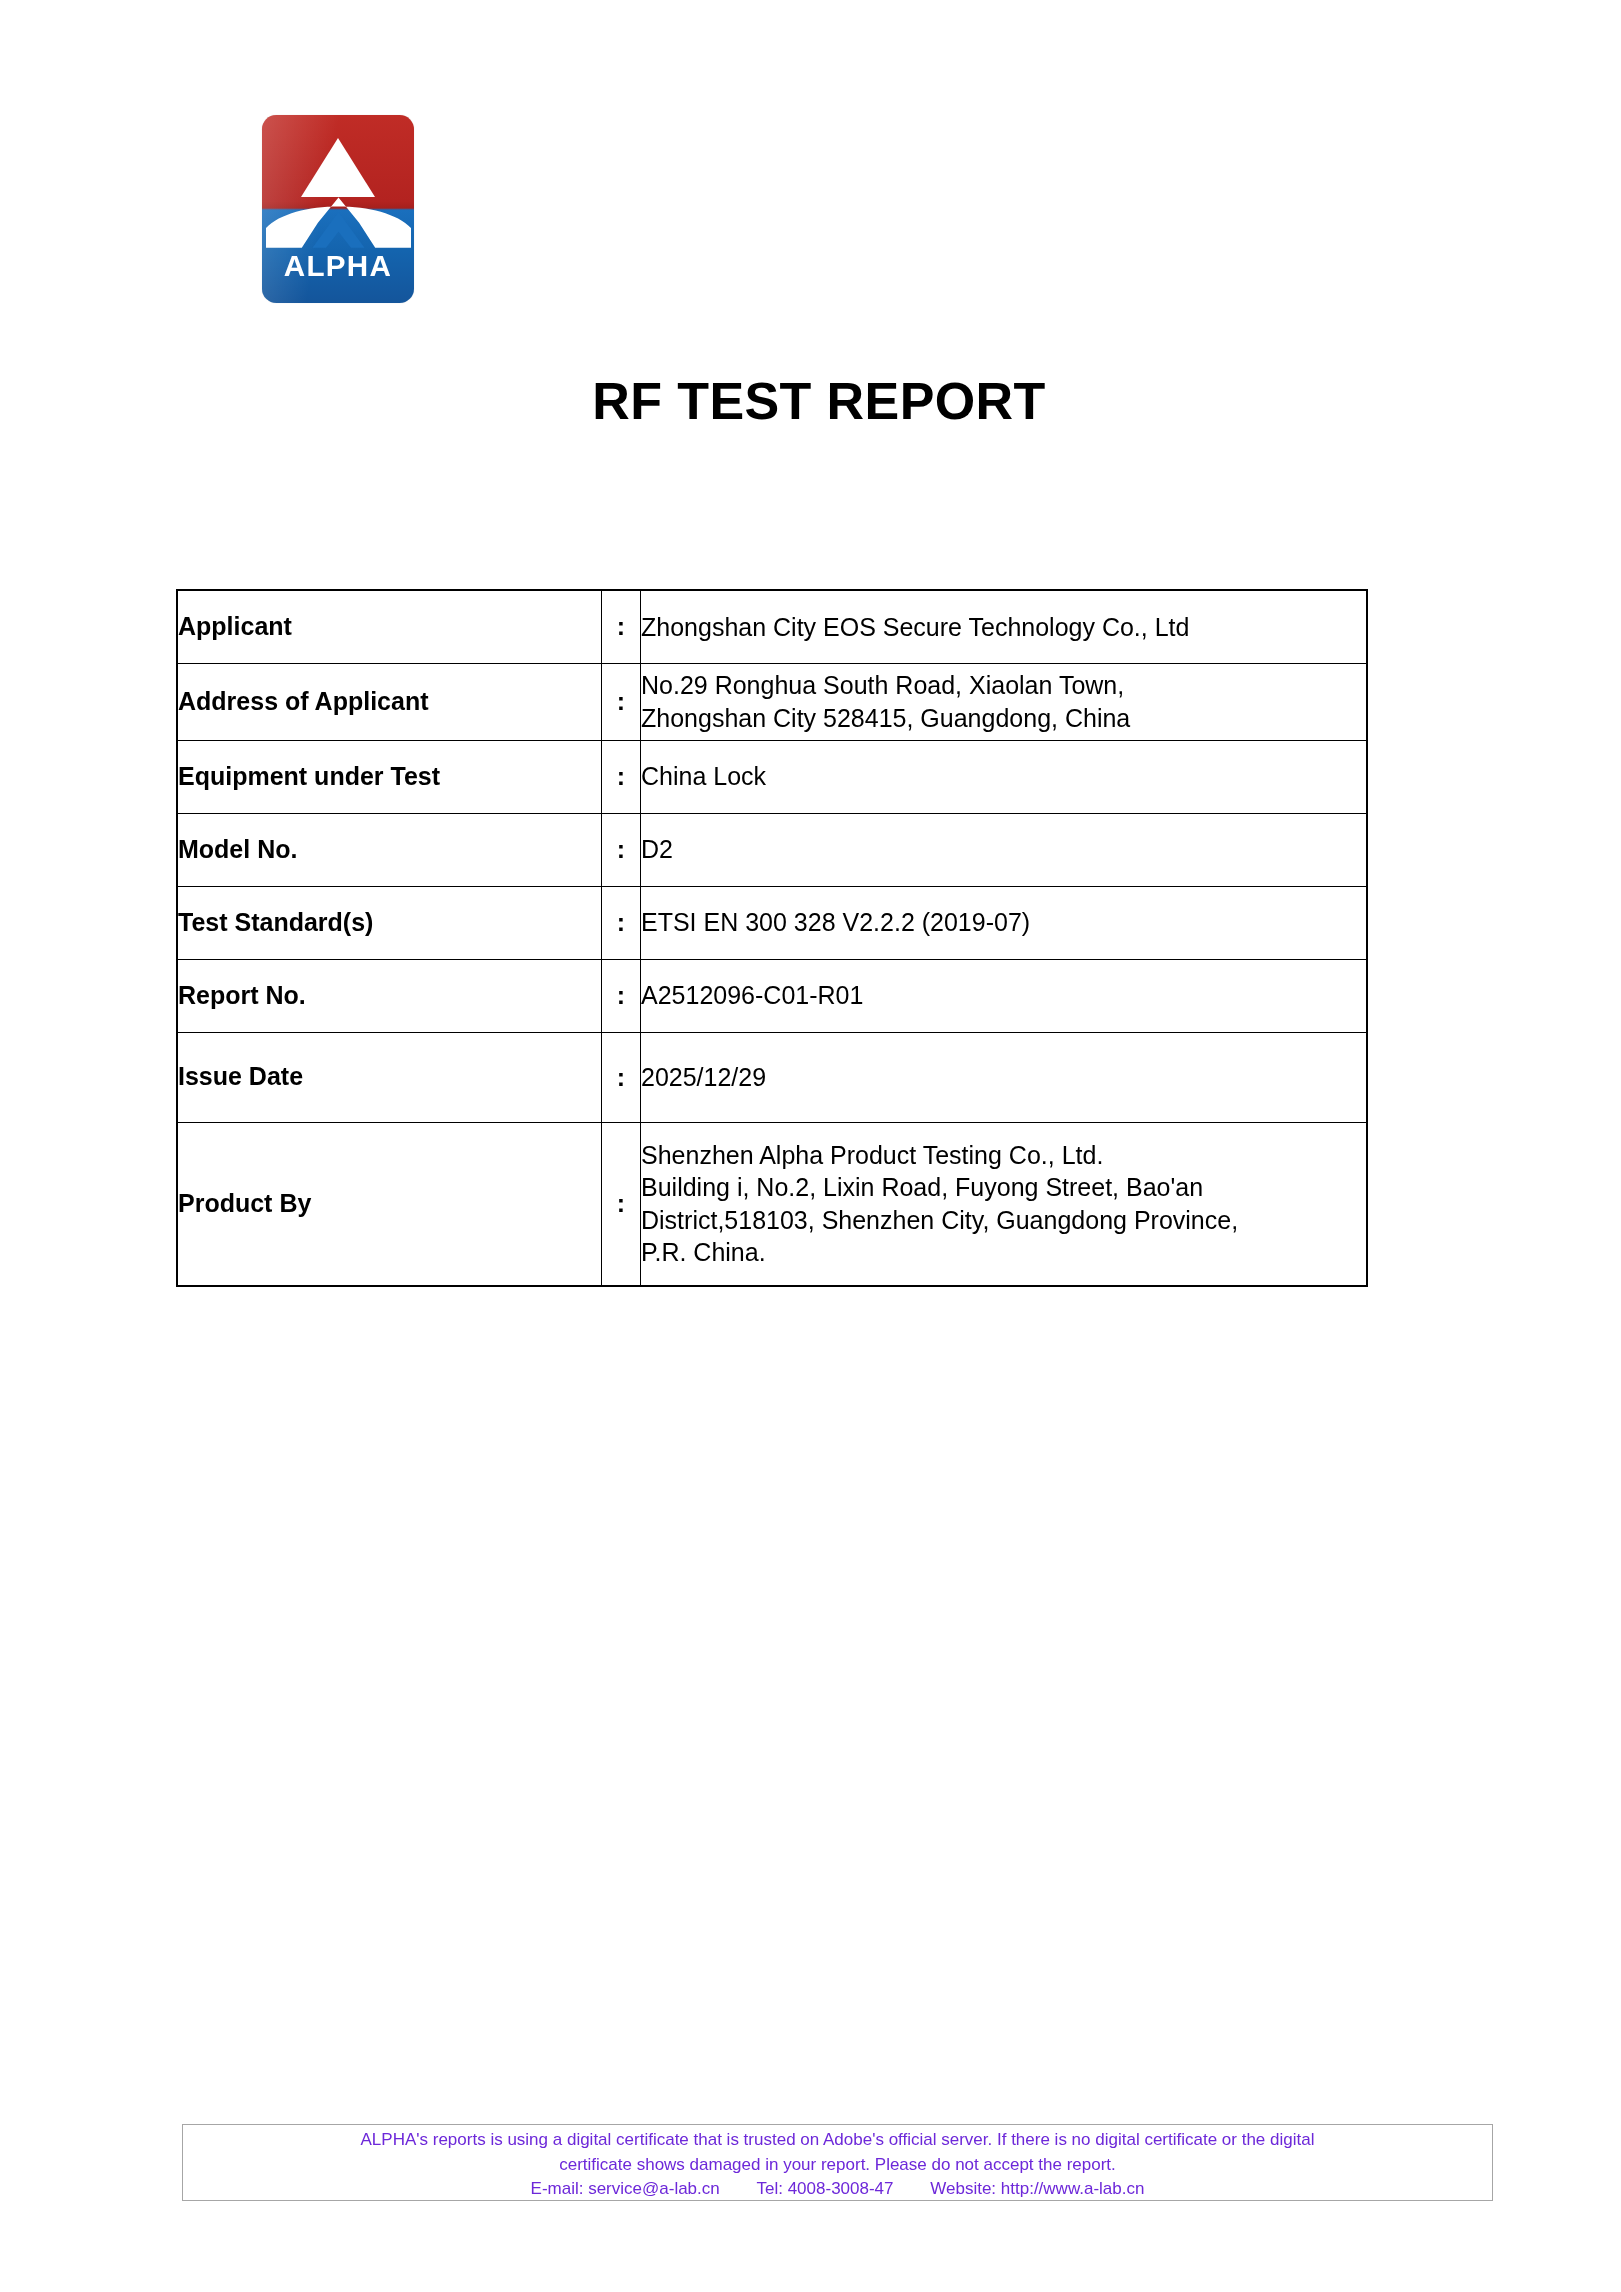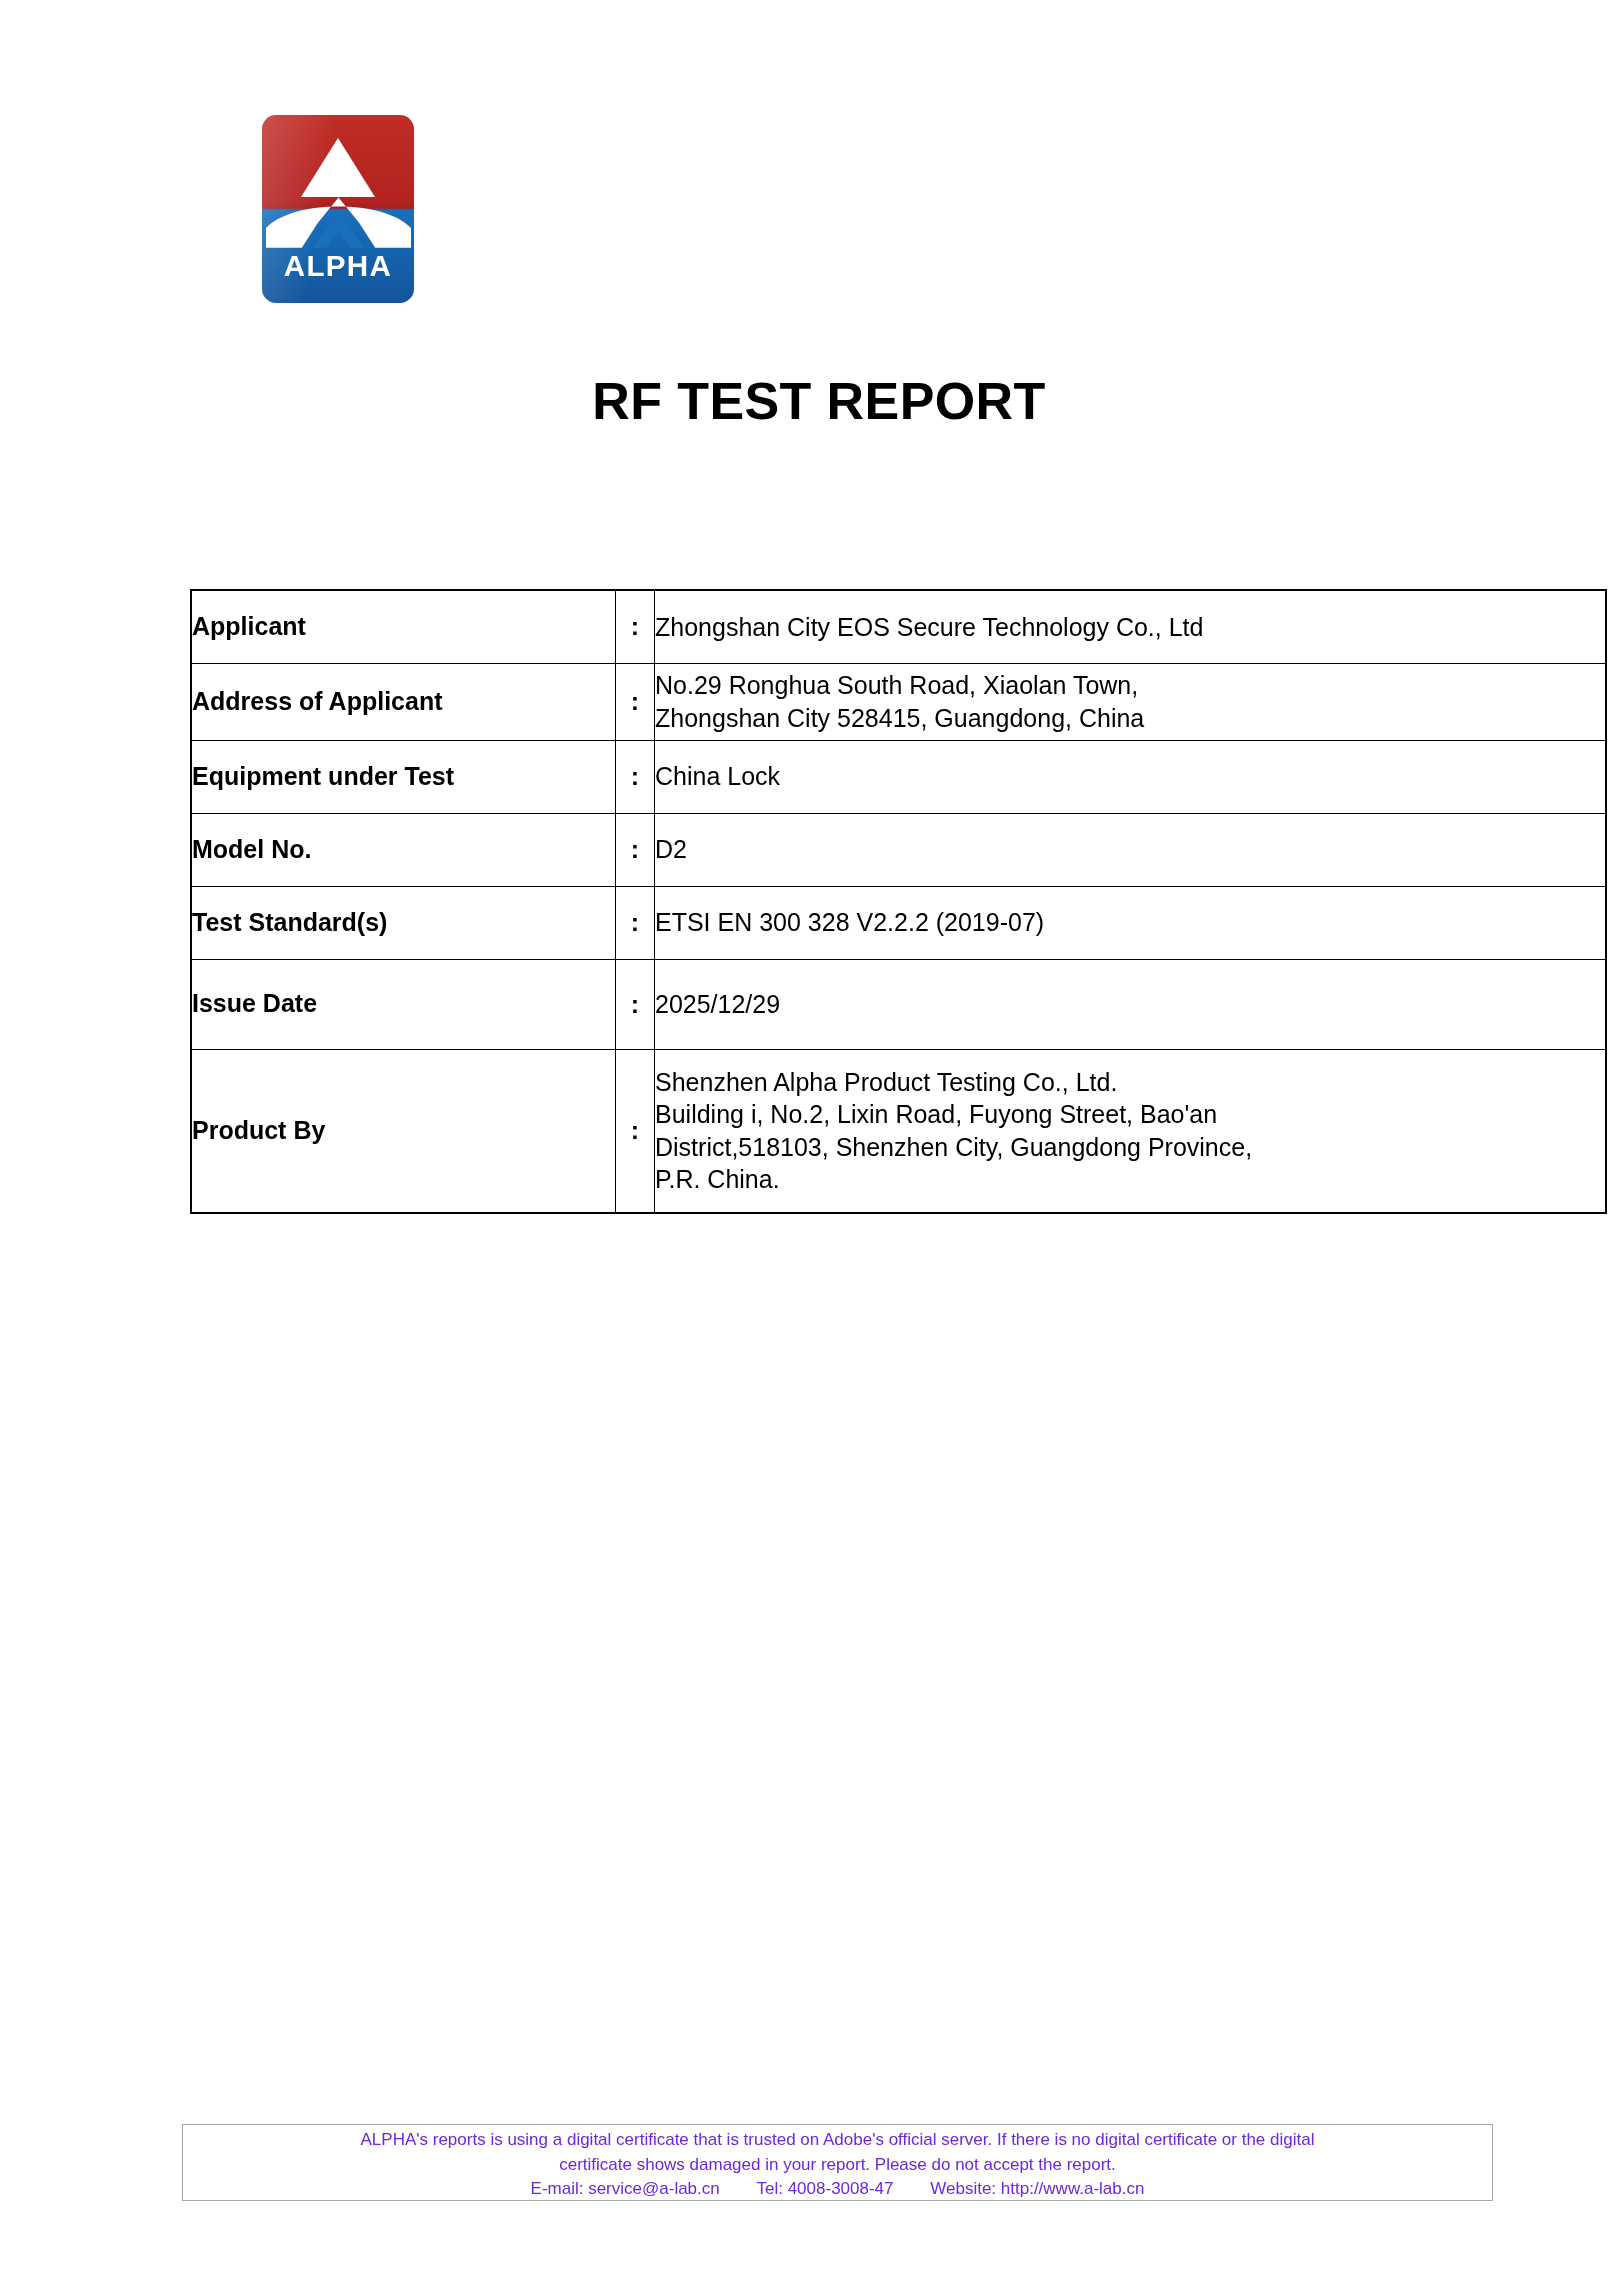--- a/index.html
+++ b/index.html
@@ -83,23 +83,23 @@
     text-align: center;
     font-family: "Liberation Sans", sans-serif;
     font-weight: bold;
     font-size: 52px;
     letter-spacing: 0.4px;
   }
 
   
   #info-table {
     position: absolute;
-    left: 190px;
+    left: 176px;
     top: 589px;
-    width: 1417px;
+    width: 1192px;
     border-collapse: collapse;
     table-layout: fixed;
     border: 2.7px solid #000;
   }
   #info-table td {
     border: 1.8px solid #000;
     padding: 0;
     vertical-align: middle;
   }
   td.col-label {
@@ -205,20 +205,27 @@
     </tr>
 
     <tr class="r-norm">
       <td class="col-label">Test Standard(s)</td>
       <td class="col-colon">:</td>
       <td class="col-value">
         <span class="val-line">ETSI EN 300 328 V2.2.2 (2019-07)</span>
       </td>
     </tr>
 
+    <tr class="r-norm">
+      <td class="col-label">Report No.</td>
+      <td class="col-colon">:</td>
+      <td class="col-value">
+        <span class="val-line">A2512096-C01-R01</span>
+      </td>
+    </tr>
 
     <tr class="r-issue">
       <td class="col-label">Issue Date</td>
       <td class="col-colon">:</td>
       <td class="col-value">
         <span class="val-line">2025/12/29</span>
       </td>
     </tr>
 
     <tr class="r-issued">

